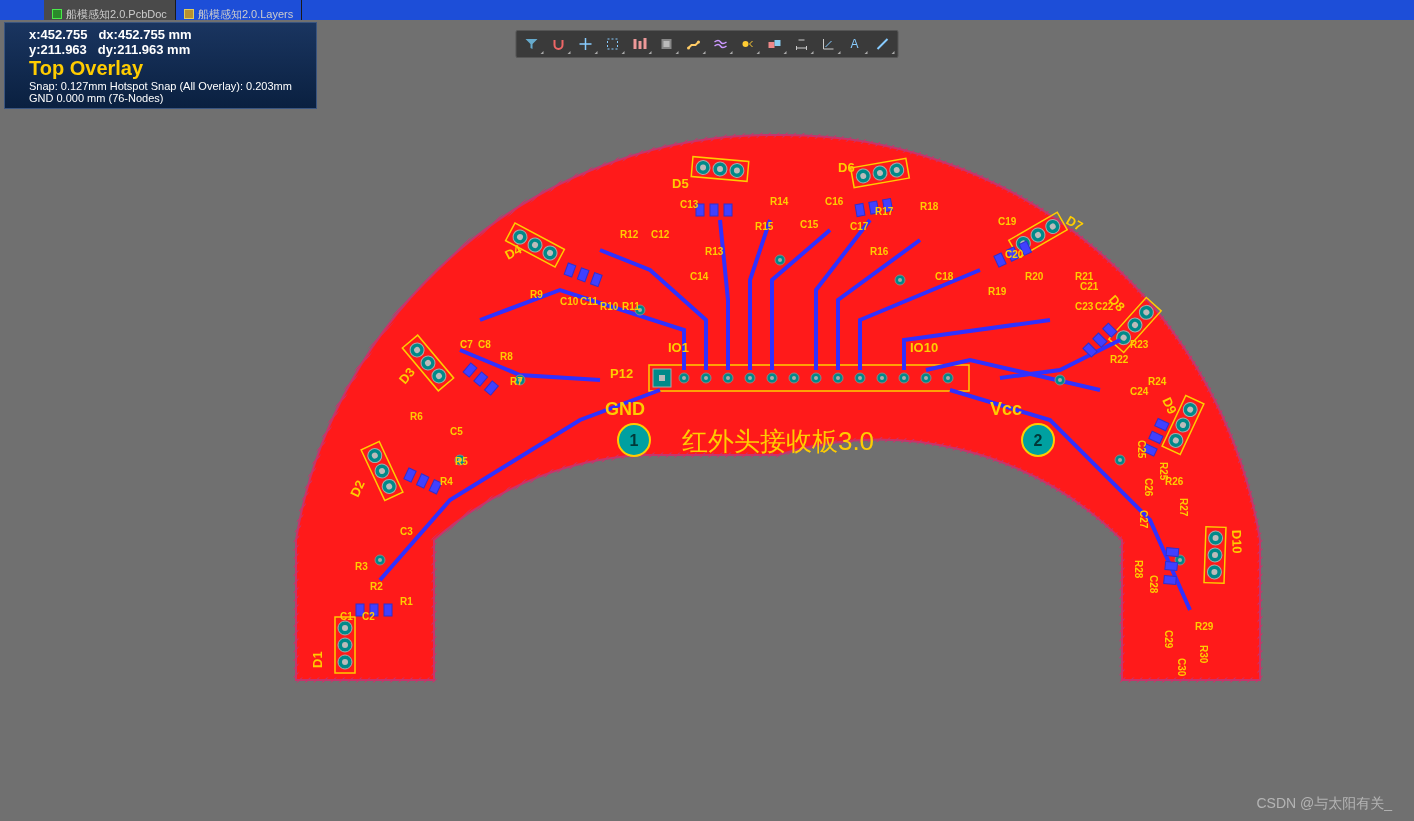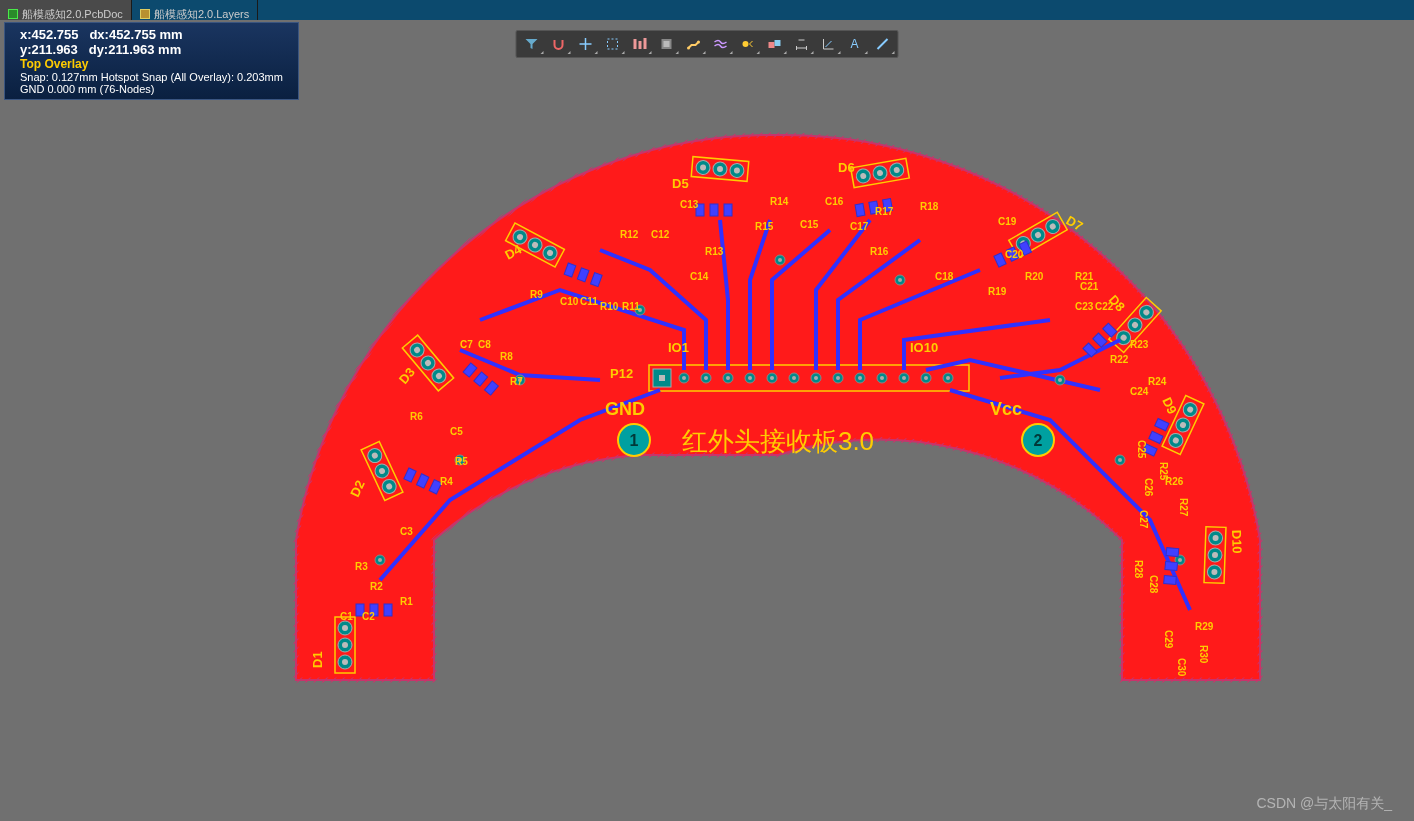--- a/index.html
+++ b/index.html
@@ -1,29 +1,29 @@
 <!DOCTYPE html>
 <html><head>
 <meta charset="utf-8">
 <style>
 * { margin: 0; padding: 0; box-sizing: border-box; font-family: Arial, sans-serif; }
 body { width: 1414px; height: 821px; background: #707070; overflow: hidden; position: relative; }
 
 
-.tabs { background: #0c4a6e; height: 29px; display: flex; border-bottom: 1px solid #1a1a1a; }
+.tabs { background: #1d4ed8; height: 29px; display: flex; border-bottom: 1px solid #1a1a1a; padding-left: 44px; }
 .tab { display: flex; align-items: center; padding: 0 8px; font-size: 11px; color: #ccc; border-right: 1px solid #1a1a1a; cursor: pointer; gap: 4px; }
 .tab.active { background: #4a4a4a; }
 .tab-icon { width: 10px; height: 10px; display: inline-block; }
 .tab-icon.pcb { background: #2a8a2a; border: 1px solid #4aea4a; }
 .tab-icon.sch { background: #b89030; border: 1px solid #decc60; }
 
 
-.info-panel { position: absolute; top: 22px; left: 4px; background: linear-gradient(180deg, #1a3560 0%, #0a2040 100%); border: 1px solid #3a5580; padding: 4px 15px; font-size: 13px; color: #fff; z-index: 10; }
+.info-panel { position: absolute; top: 22px; left: 4px; background: linear-gradient(180deg, #1a3560 0%, #0a2040 100%); border: 1px solid #3a5580; padding: 4px 24px; font-size: 13px; color: #fff; z-index: 10; }
 .info-panel .coord { color: #fff; font-weight: bold; }
-.info-panel .layer { color: #ffcc00; font-weight: bold; font-size: 12px; }
+.info-panel .layer { color: #ffcc00; font-weight: bold; font-size: 20px; }
 .info-panel .snap { color: #fff; font-size: 11px; }
 
 
 .toolbar { position: absolute; top: 30px; left: 50%; transform: translateX(-50%); background: #3a3a3a; border: 1px solid #555; border-radius: 2px; display: flex; padding: 2px; gap: 1px; z-index: 10; }
 .tool-btn { width: 26px; height: 22px; display: flex; align-items: center; justify-content: center; cursor: pointer; border-radius: 2px; position: relative; }
 .tool-btn svg { width: 16px; height: 16px; }
 .tool-dd::after { content: ''; position: absolute; bottom: 1px; right: 1px; width: 0; height: 0; border-left: 3px solid transparent; border-bottom: 3px solid #aaa; }
 
 
 .canvas { position: absolute; top: 20px; left: 0; right: 0; bottom: 0; background: #707070; }

